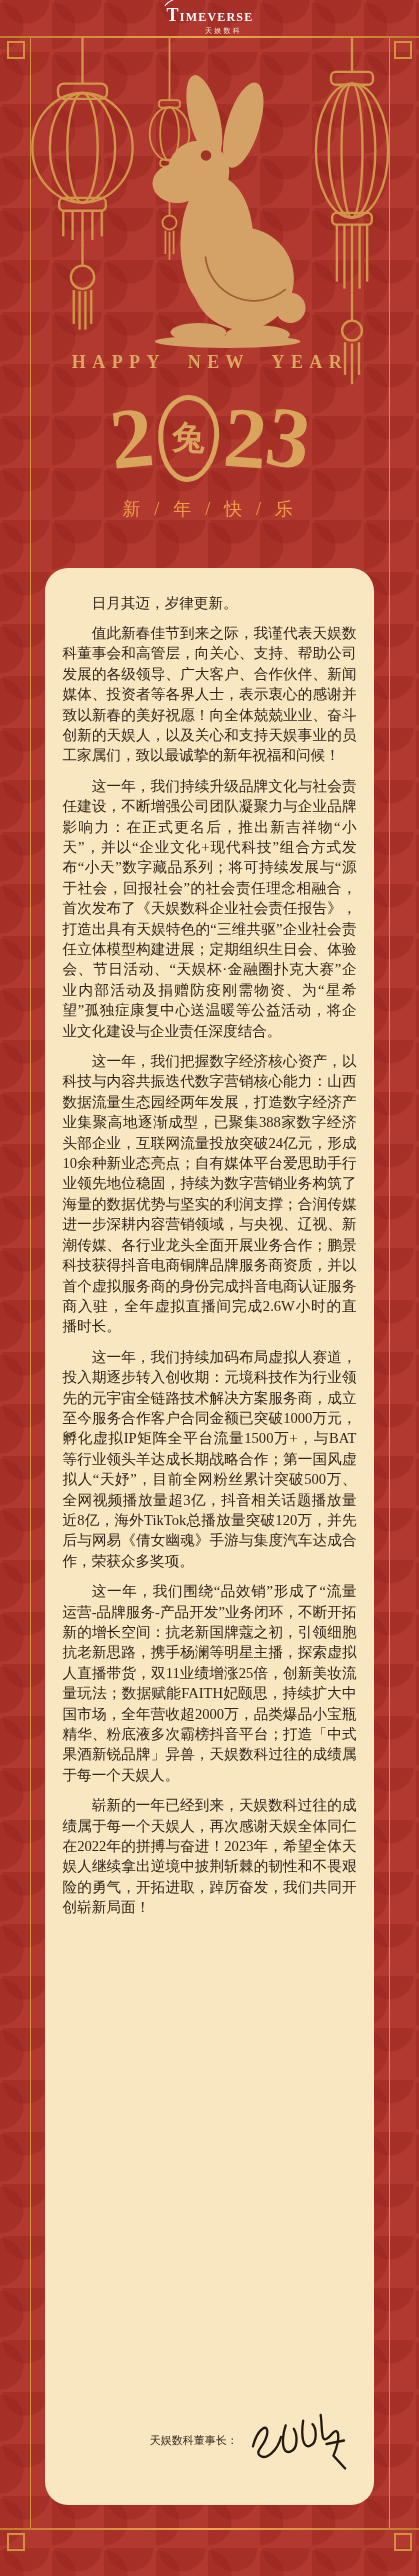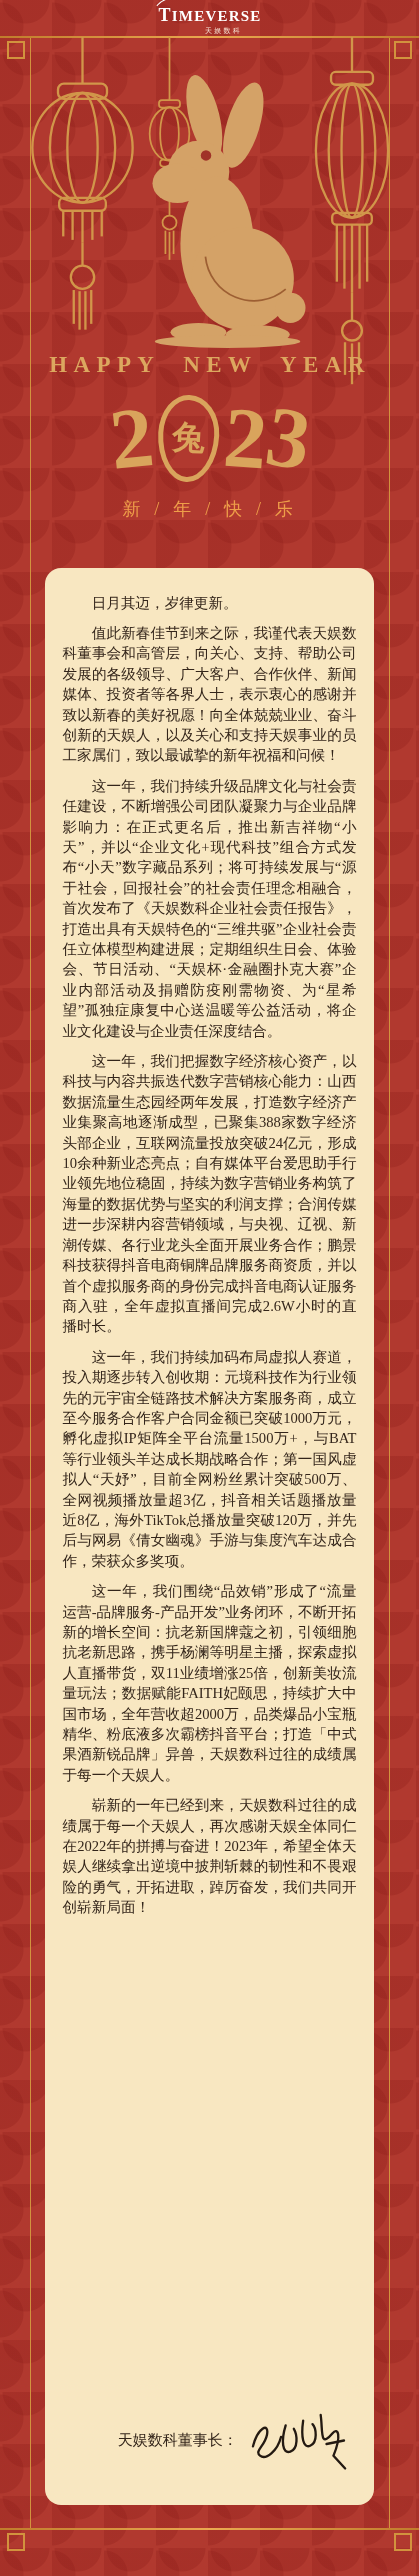--- a/index.html
+++ b/index.html
@@ -5,21 +5,21 @@
   html,body{margin:0;padding:0;}
   body{width:420px;font-family:"Liberation Serif","DejaVu Serif",serif;}
   .page{position:relative;width:420px;height:2576px;overflow:hidden;
     background-color:#b1392f;
     background-image:
       radial-gradient(circle at 26px 0px, rgba(140,28,24,.30) 23px, transparent 24px),
       radial-gradient(circle at 0px 26px, rgba(140,28,24,.30) 23px, transparent 24px);
     background-size:52px 52px;}
   
   .logo{position:absolute;top:4.7px;left:0;width:420px;text-align:center;color:#fff;}
-  .logo-main{font-size:15px;letter-spacing:1.2px;font-weight:bold;position:relative;display:inline-block;}
+  .logo-main{font-size:12px;letter-spacing:1.2px;font-weight:bold;position:relative;display:inline-block;}
   .logo-main::first-letter{font-size:18px;}
   .swoosh{position:absolute;left:-4.7px;top:-7px;width:30px;height:17.5px;
     border:1.2px solid #fff;border-color:#fff transparent transparent transparent;
     border-radius:50%;transform:rotate(-18deg);}
   .logo-sub{font-size:7px;letter-spacing:2.3px;margin-top:0.6px;padding-left:27px;color:#f6e3d4;}
   
   .h-line{position:absolute;left:0;width:420px;height:1.7px;
     background:linear-gradient(90deg,#c07c2c,#eaa950,#c07c2c);}
   .h-line.top{top:36px;} .h-line.bottom{top:2528px;}
   .v-line{position:absolute;top:38px;width:1.2px;height:2490px;background:#d2933e;}
@@ -28,41 +28,41 @@
   .corner.tl{left:7px;top:41px;} .corner.tr{left:394px;top:41px;}
   .corner.bl{left:7px;top:2533px;} .corner.br{left:394px;top:2533px;}
   
   .lantern,.rabbit,.sig-svg{display:block;}
   .lantern-left{position:absolute;left:27px;top:37px;}
   .lantern-mid{position:absolute;left:146px;top:37px;}
   .lantern-right{position:absolute;left:311px;top:37px;}
   .rabbit-wrap{position:absolute;left:117px;top:69px;}
   
   .greet-en{position:absolute;top:352px;left:0;width:420px;text-align:center;
-    color:#dca75f;font-weight:bold;font-size:23px;letter-spacing:6.4px;word-spacing:11.7px;}
+    color:#dca75f;font-weight:bold;font-size:18px;letter-spacing:6.4px;word-spacing:11.7px;}
   .year{position:absolute;top:386px;left:0;width:420px;text-align:center;
     color:#d9a45c;font-weight:bold;font-size:86px;line-height:1;}
   .year .d{display:inline-block;vertical-align:middle;}
   .year .d1{transform:rotate(-6deg);}
   .year .d3{transform:rotate(4deg);}
   .year .d4{transform:rotate(9deg);}
   .zero{display:inline-flex;align-items:center;justify-content:center;vertical-align:middle;
     width:51px;height:77px;border:5.2px solid #d9a45c;margin:0 4.7px;
     border-radius:48% 52% 50% 50% / 45% 45% 55% 55%;transform:rotate(3deg);}
   .zero span{font-size:33px;font-weight:bold;color:#d9a45c;}
   .greet-cn{position:absolute;top:497px;left:0;width:420px;text-align:center;
     color:#ee9e49;font-size:18px;font-weight:normal;letter-spacing:4.7px;}
   
   .card{position:absolute;top:568px;left:45px;width:329px;height:1937px;
-    background:#f8e7c1;border-radius:16px;box-sizing:border-box;
+    background:#f8e7c1;border-radius:23px;box-sizing:border-box;
     padding:24.5px 17.5px 0 17.5px;overflow:hidden;}
   .card p{margin:0 0 10px 0;font-size:14.6px;line-height:20.4px;color:#33251a;
     text-indent:2em;text-align:justify;}
   .signature{position:absolute;right:23px;bottom:34px;display:flex;align-items:center;}
-  .signature .label{font-size:15px;color:#33251a;margin-right:8.2px;}
+  .signature .label{font-size:11px;color:#33251a;margin-right:8.2px;}
 </style>
 </head>
 <body>
 
 <div class="page">
 
   <div class="logo">
     <div class="logo-main">
       <span class="swoosh"></span>
       <span>TIMEVERSE</span>

